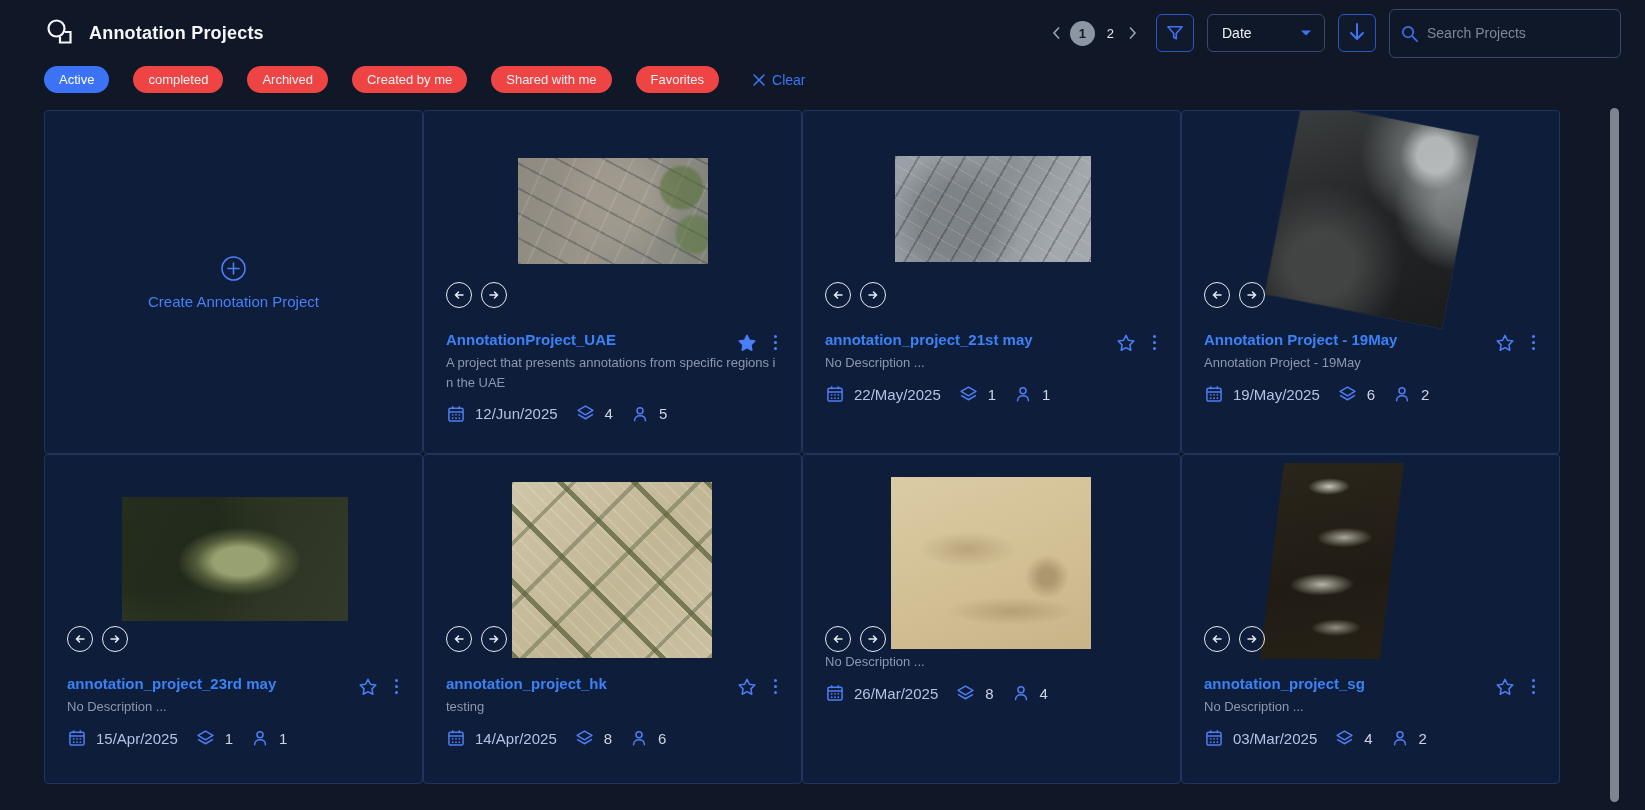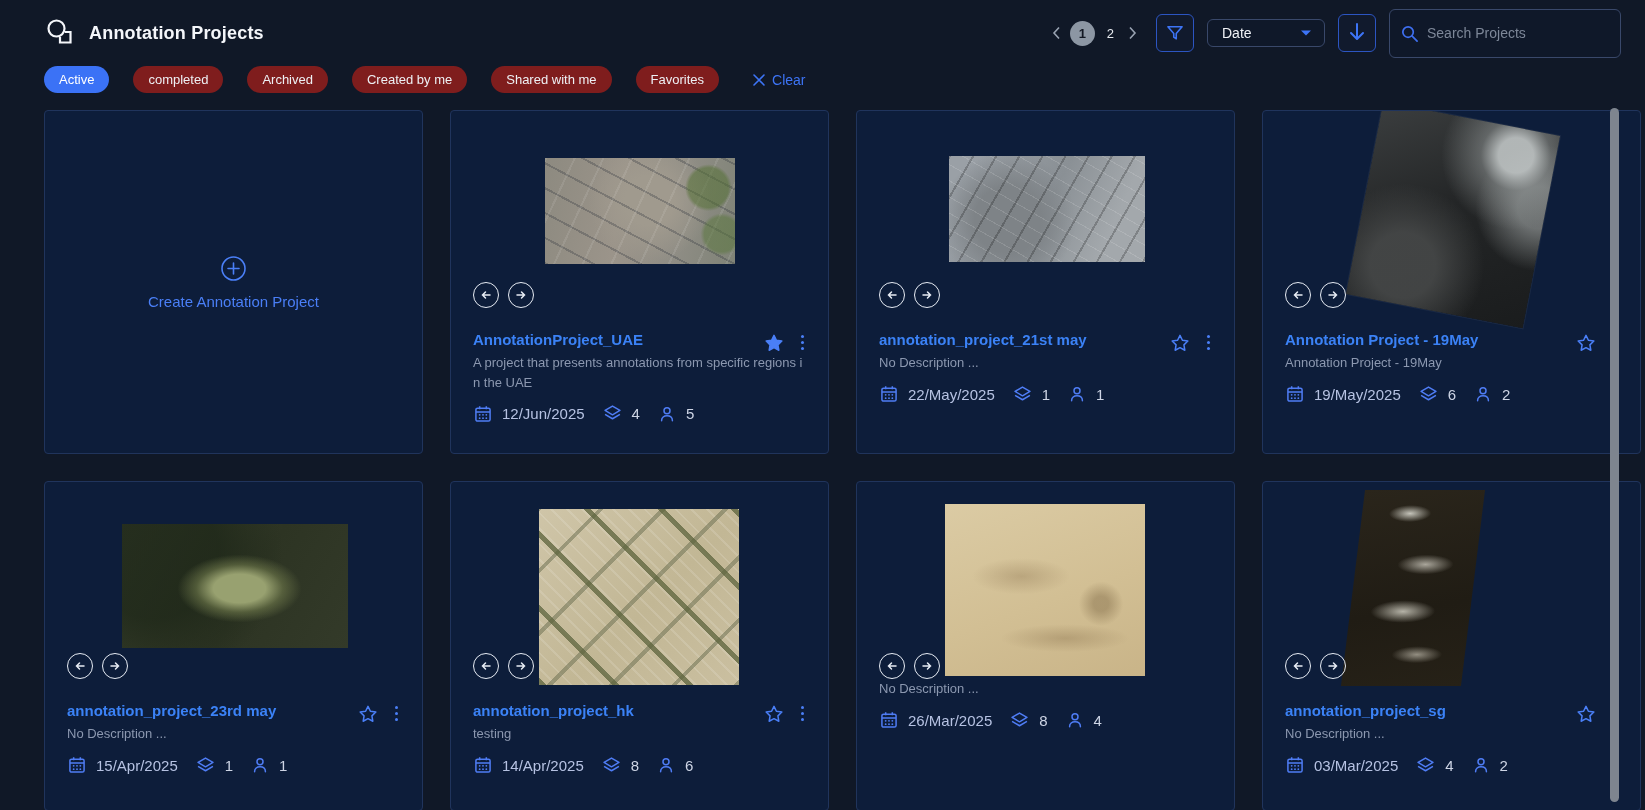--- a/index.html
+++ b/index.html
@@ -22,42 +22,42 @@
 
   .pagination { display:flex; align-items:center; gap:7px; margin-right:4px; }
   .pg-chev { background:none; border:none; cursor:pointer; display:flex; align-items:center; padding:2px; }
   .pg-num { font-size:13px; color:#e6e9ee; background:none; border:none; cursor:pointer; padding:2px 5px; }
   .pg-current { width:25px; height:25px; border-radius:50%; background:#8c96a3; color:#131823;
     font-size:13px; font-weight:700; display:flex; align-items:center; justify-content:center; border:none; cursor:pointer; }
 
   .icon-btn { width:38px; height:38px; border-radius:6px; background:rgba(20,32,58,.35);
     border:1px solid #2c55c2; display:flex; align-items:center; justify-content:center; cursor:pointer; }
 
-  .select-box { height:28px; min-width:118px; border-radius:6px; border:1px solid #39486a;
+  .select-box { height:38px; min-width:118px; border-radius:6px; border:1px solid #39486a;
     background:rgba(15,24,44,.4); display:flex; align-items:center; justify-content:space-between;
     padding:0 12px 0 14px; cursor:pointer; gap:18px; }
   .select-box .sel-value { font-size:14px; color:#f0f2f6; }
 
   .search-box { height:49px; width:232px; border-radius:6px; border:1px solid #39486a;
     background:rgba(15,24,44,.4); display:flex; align-items:center; padding:0 10px; gap:8px; }
   .search-box input { flex:1; background:transparent; border:none; outline:none;
     font-family:"Liberation Sans", sans-serif; font-size:14px; color:#e8ecf4; min-width:0; }
   .search-box input::placeholder { color:#7d8798; }
 
   
   .chips-row { position:absolute; left:44px; top:66px; display:flex; align-items:center; gap:24px; }
-  .chip { height:27px; border-radius:14px; background:#7f1d1d; border:none; color:#eef0f4;
+  .chip { height:27px; border-radius:14px; background:#ef4444; border:none; color:#eef0f4;
     font-family:"Liberation Sans", sans-serif; font-size:13px; padding:0 15px; cursor:pointer; display:flex; align-items:center; }
   .chip.active { background:#3b72f6; color:#ffffff; }
   .clear-btn { display:flex; align-items:center; gap:7px; background:none; border:none; cursor:pointer;
     color:#3d74f6; font-family:"Liberation Sans", sans-serif; font-size:14px; margin-left:10px; }
 
   
   .grid { position:absolute; left:44px; top:110px; width:1564px;
-    display:grid; grid-template-columns:repeat(4, 379px); grid-template-rows:344px 330px; gap:27px; }
+    display:grid; grid-template-columns:repeat(4, 379px); grid-template-rows:344px 330px; gap:0; }
   .card { background:#0d1d3a; border:1px solid #20345c; border-radius:4px; position:relative; overflow:hidden; }
 
   .create-card { display:flex; flex-direction:column; align-items:center; justify-content:center; gap:11px; cursor:pointer; }
   .create-label { color:#4a7ff7; font-size:15px; }
 
   .thumbs { position:absolute; inset:0; pointer-events:none; }
   .thumb { position:absolute; }
 
   .t-uae { left:94px; top:47px; width:190px; height:106px;
     background:

